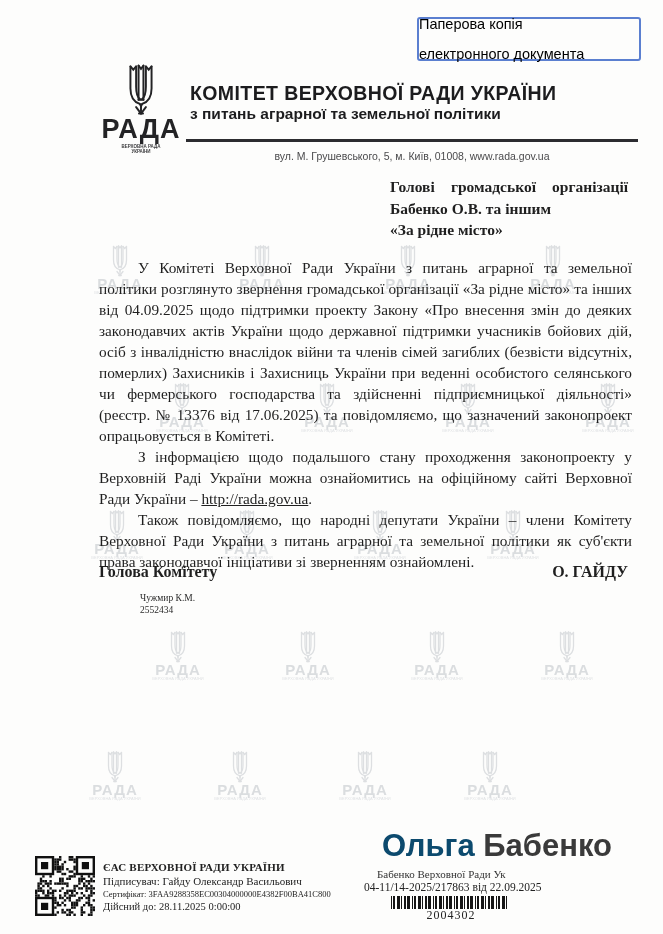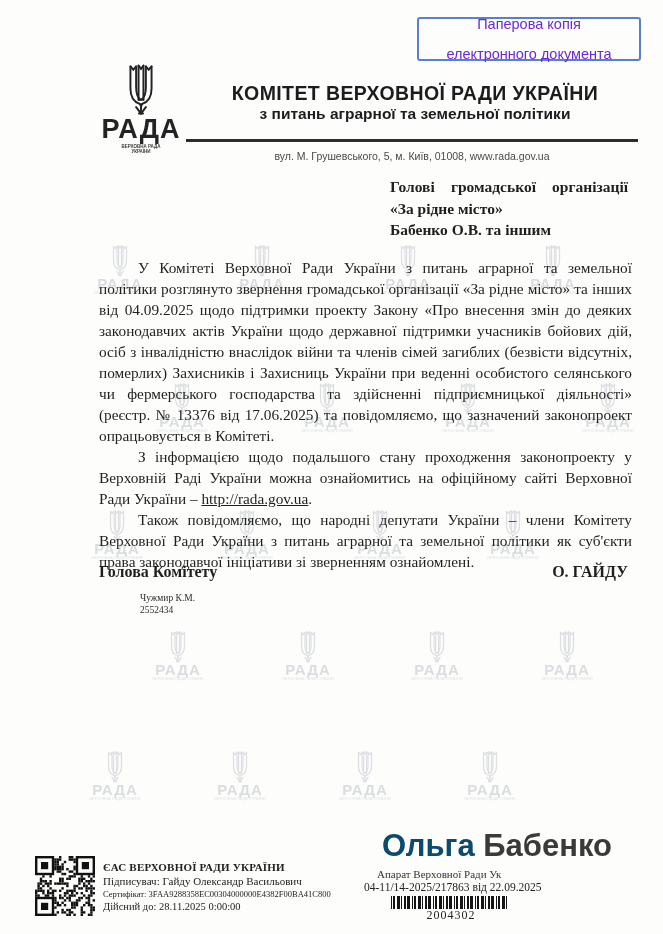--- a/index.html
+++ b/index.html
@@ -11,31 +11,31 @@
   
   .wm-layer{position:absolute;inset:0;z-index:0;pointer-events:none;}
   .wm{position:absolute;width:64px;text-align:center;opacity:.55;color:#b9bdc2;}
   .wm svg{display:block;margin:0 auto;}
   .wm .wm-word{font-family:"Liberation Sans",sans-serif;font-weight:bold;font-size:15px;letter-spacing:1px;color:#bfc3c8;line-height:14px;}
   .wm .wm-cap{font-family:"Liberation Sans",sans-serif;font-size:4px;color:#c7cbd0;line-height:4px;}
   
   .stamp{
     position:absolute;left:417px;top:17px;width:220px;height:40px;z-index:3;
     border:2.5px solid #5b7fd0;border-radius:3px;
-    display:flex;flex-direction:column;justify-content:center;align-items:center;
-    color:#6d28d9;font-family:"Liberation Sans",sans-serif;font-size:14.5px;line-height:18px;
+    display:flex;flex-direction:column;justify-content:center;
+    color:#000000;font-family:"Liberation Sans",sans-serif;font-size:14.5px;line-height:18px;
     background:rgba(255,255,255,.2);
     gap:12px;
   }
   
   .logo{position:absolute;left:93px;top:64px;width:96px;text-align:center;z-index:2;}
   .logo svg{display:block;margin:0 auto;}
   .logo-word{font-family:"Liberation Sans",sans-serif;font-weight:bold;font-size:27px;letter-spacing:1px;color:#232325;line-height:26px;}
   .logo-cap{font-family:"Liberation Sans",sans-serif;font-weight:bold;font-size:4.5px;color:#3a3a3c;line-height:5px;margin-top:2px;}
-  .hdr{position:absolute;left:190px;top:82px;width:450px;text-align:center;z-index:2;
+  .hdr{position:absolute;left:190px;top:82px;width:450px;z-index:2;
        font-family:"Liberation Sans",sans-serif;color:#1c1c1e;}
   .hdr-title{font-weight:bold;font-size:19.5px;letter-spacing:.4px;line-height:22px;}
   .hdr-sub{font-weight:bold;font-size:15.5px;line-height:19px;}
   .hdr-line{position:absolute;left:186px;top:139px;width:452px;height:3px;background:#2c2c30;z-index:2;}
   .hdr-addr{position:absolute;left:186px;top:150px;width:452px;text-align:center;z-index:2;
             font-family:"Liberation Sans",sans-serif;font-size:10.5px;color:#4a4a4c;}
   
   .recipient{position:absolute;left:390px;top:176px;width:238px;z-index:2;
              font-weight:bold;font-size:15.5px;line-height:21.5px;}
   .recipient .just{text-align:justify;text-align-last:justify;}
@@ -506,22 +506,22 @@
 
   <div class="hdr">
     <div class="hdr-title">КОМІТЕТ ВЕРХОВНОЇ РАДИ УКРАЇНИ</div>
     <div class="hdr-sub">з питань аграрної та земельної політики</div>
   </div>
   <div class="hdr-line"></div>
   <div class="hdr-addr">вул. М. Грушевського, 5, м. Київ, 01008, www.rada.gov.ua</div>
 
   <div class="recipient">
     <div class="just">Голові громадської організації</div>
+    <div>Бабенко О.В. та іншим</div>
     <div>«За рідне місто»</div>
-    <div>Бабенко О.В. та іншим</div>
   </div>
 
   <div class="body-text">
     <p>У Комітеті Верховної Ради України з питань аграрної та земельної політики розглянуто звернення громадської організації «За рідне місто» та інших від 04.09.2025 щодо підтримки проекту Закону «Про внесення змін до деяких законодавчих актів України щодо державної підтримки учасників бойових дій, осіб з інвалідністю внаслідок війни та членів сімей загиблих (безвісти відсутніх, померлих) Захисників і Захисниць України при веденні особистого селянського чи фермерського господарства та здійсненні підприємницької діяльності» (реєстр. № 13376 від 17.06.2025) та повідомляємо, що зазначений законопроект опрацьовується в Комітеті.</p>
     <p><span>З інформацією щодо подальшого стану проходження законопроекту у Верховній Раді України можна ознайомитись на офіційному сайті Верховної Ради України – </span><a href="#">http://rada.gov.ua</a><span>.</span></p>
     <p>Також повідомляємо, що народні депутати України – члени Комітету Верховної Ради України з питань аграрної та земельної політики як суб'єкти права законодавчої ініціативи зі зверненням ознайомлені.</p>
   </div>
 
   <div class="sig">
     <span>Голова Комітету</span>
@@ -738,21 +738,21 @@
         <rect x="6" y="46.8" width="7.199999999999999" height="7.199999999999999"></rect>
       </svg></div>
 
   <div class="eas">
     <div class="eas-title">ЄАС ВЕРХОВНОЇ РАДИ УКРАЇНИ</div>
     <div class="eas-signer">Підписувач: Гайду Олександр Васильович</div>
     <div class="eas-cert">Сертифікат: 3FAA9288358EC00304000000E4382F00BA41C800</div>
     <div class="eas-valid">Дійсний до: 28.11.2025 0:00:00</div>
   </div>
 
-  <div class="reg-org">Апарат Верховної Ради Ук</div>
+  <div class="reg-org">Бабенко Верховної Ради Ук</div>
   <div class="reg-num">04-11/14-2025/217863 від 22.09.2025</div>
 
   <div class="babenko"><span class="fn">Ольга</span><span class="ln"> Бабенко</span></div>
 
   <div class="barcode" id="barcode-box"><svg viewBox="0 0 120 13" width="120" height="13" fill="#151515">
         <rect x="0" y="0" width="1" height="13"></rect>
         <rect x="2" y="0" width="2" height="13"></rect>
         <rect x="6" y="0" width="3" height="13"></rect>
         <rect x="10" y="0" width="1" height="13"></rect>
         <rect x="13" y="0" width="2" height="13"></rect>

